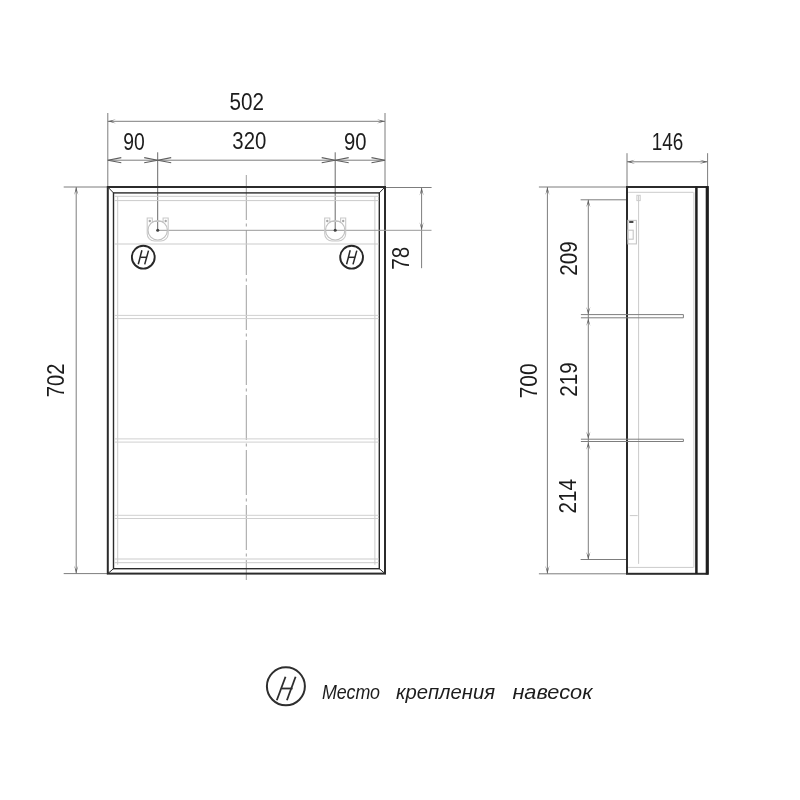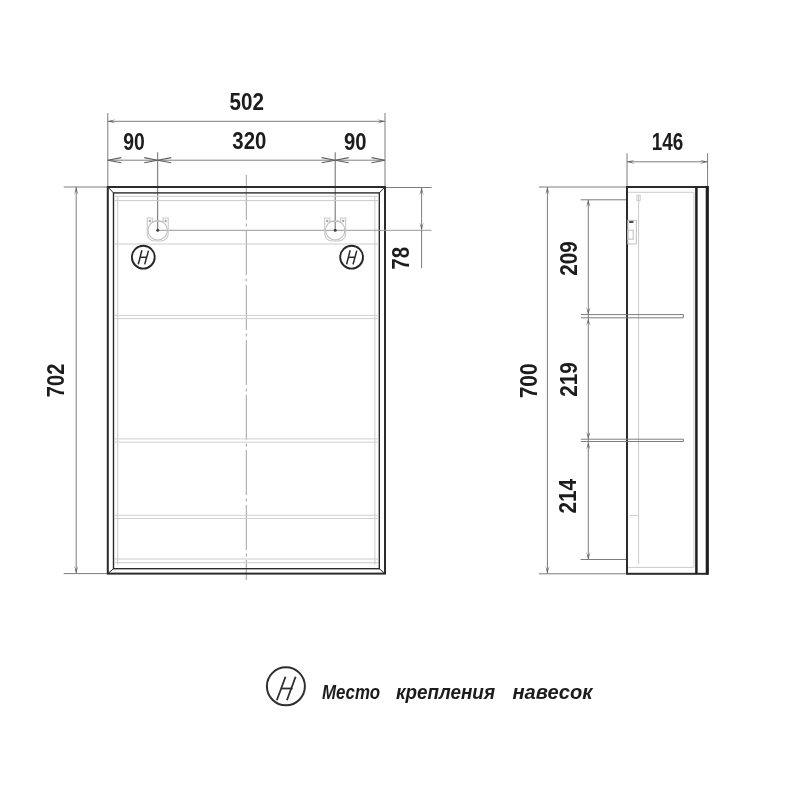--- a/index.html
+++ b/index.html
@@ -1,16 +1,16 @@
 <!DOCTYPE html>
 <html><head>
 <meta charset="utf-8">
 <style>
   html,body{margin:0;padding:0;background:#ffffff;}
-  .page{width:800px;height:800px;position:relative;background:#ffffff;overflow:hidden;filter:grayscale(100%);font-weight:bold;}
+  .page{width:800px;height:800px;position:relative;background:#ffffff;overflow:hidden;filter:grayscale(100%);}
   svg{display:block;}
   text{font-family:"Liberation Sans", sans-serif;fill:#1c1c1c;}
 </style>
 </head>
 <body>
 <div class="page">
 <svg width="800" height="800" viewBox="0 0 800 800">
 
 <g stroke="#7d7d7d" stroke-width="1" fill="none">
   <line x1="107.8" y1="113.0" x2="107.8" y2="186.0"></line>

